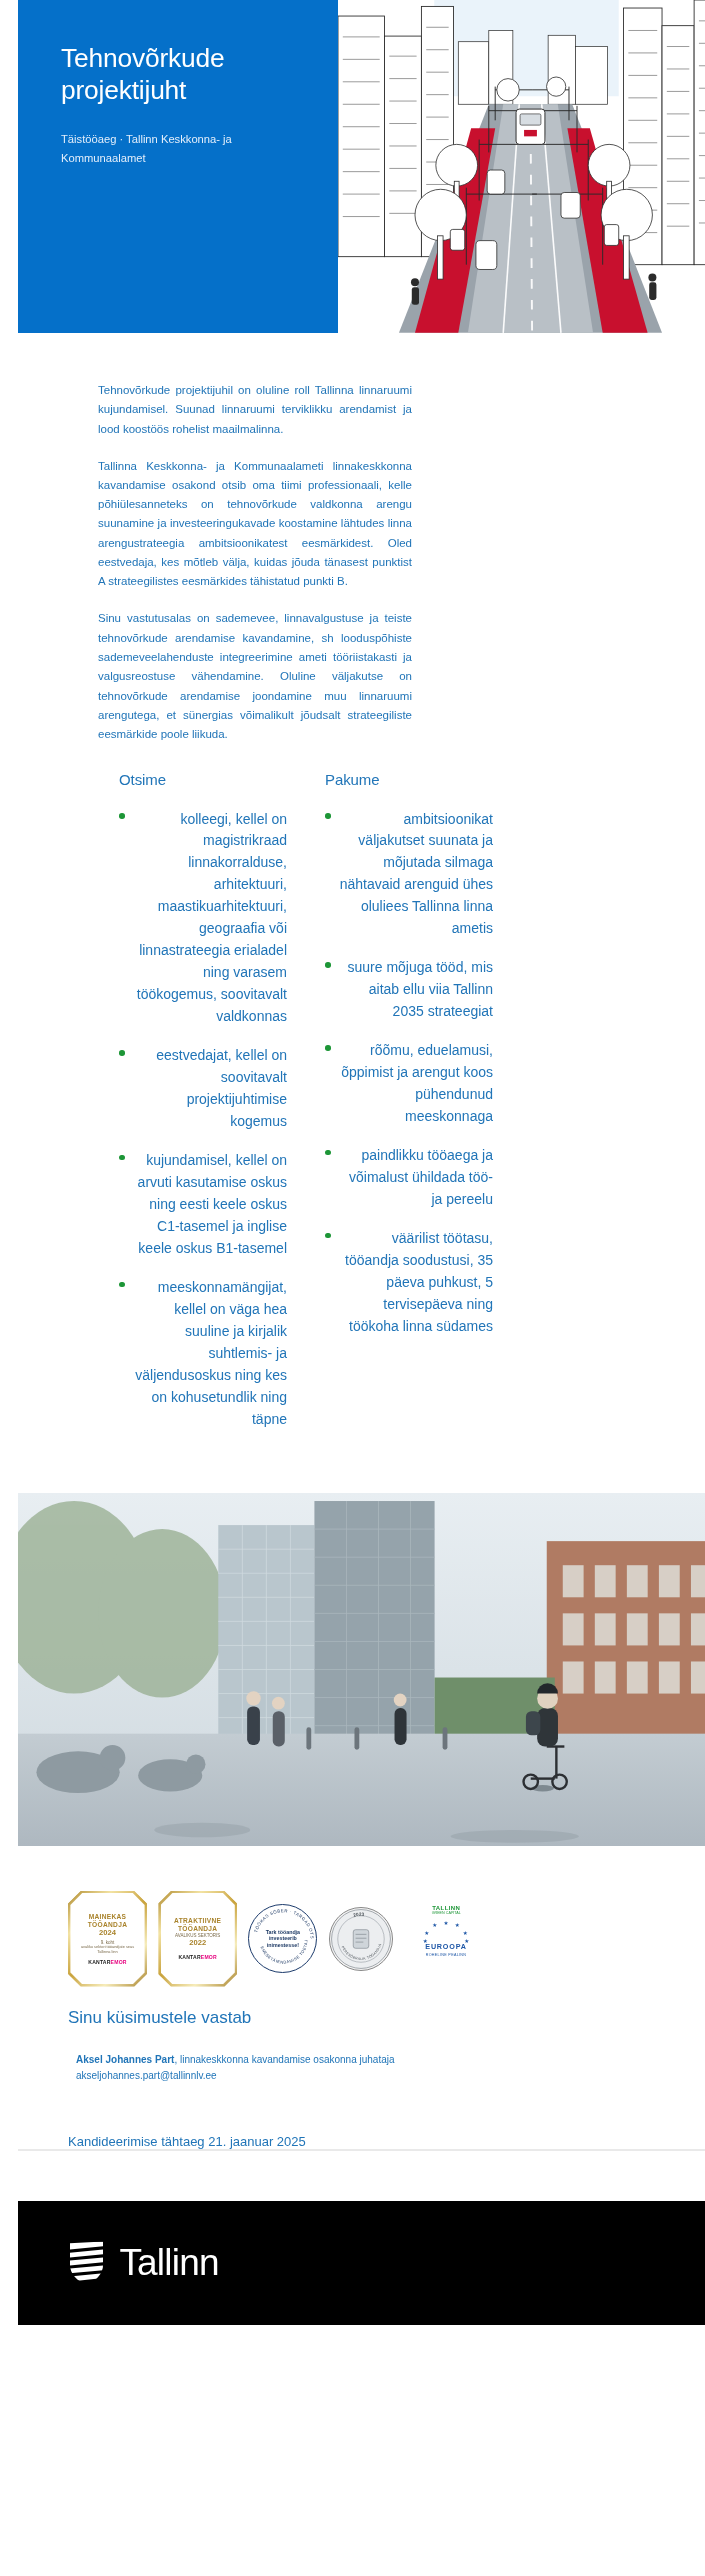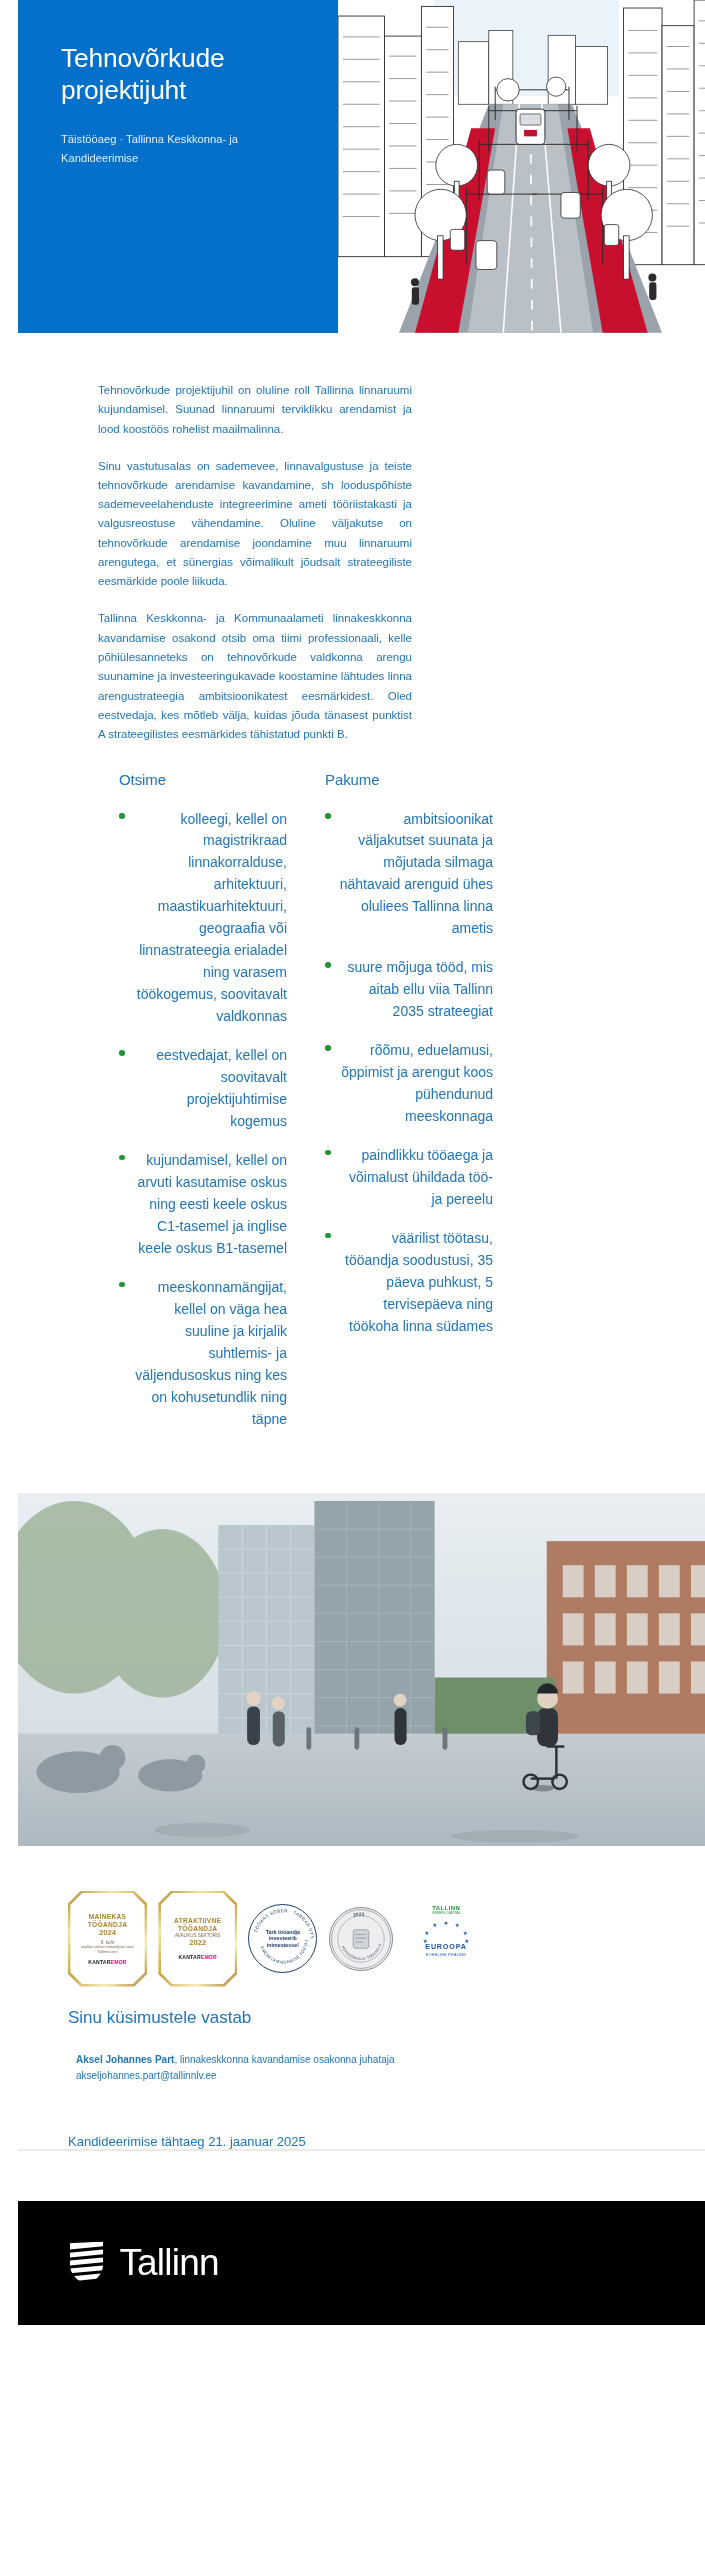--- a/index.html
+++ b/index.html
@@ -138,21 +138,21 @@
   .sep { height: 1.6px; background:#e9e9e9; width:705px; }
 </style>
 </head>
 <body>
 
 <div class="page">
 
   <section class="hero">
     <div class="hero-left">
       <h1 class="hero-title">Tehnovõrkude projektijuht</h1>
-      <div class="hero-sub">Täistööaeg · Tallinna Keskkonna- ja Kandideerimise</div>
+      <div class="hero-sub">Täistööaeg · Tallinn Keskkonna- ja Kommunaalamet</div>
     </div>
     <div class="hero-right">
       <svg class="illus" viewBox="0 0 480 415" preserveAspectRatio="xMidYMid slice">
         <rect x="0" y="0" width="480" height="415" fill="#ffffff"></rect>
 
         <rect x="120" y="0" width="230" height="120" fill="#eaf3fa"></rect>
 
         <g fill="#ffffff" stroke="#2b2b2b" stroke-width="1.1">
           <rect x="0" y="20" width="58" height="300"></rect>
           <rect x="58" y="45" width="46" height="275"></rect>
@@ -243,22 +243,22 @@
           <circle cx="392" cy="346" r="5"></circle>
             <rect x="388" y="352" width="9" height="22" rx="3"></rect>
         </g>
       </svg>
     </div>
   </section>
 
   <section class="content">
     <div class="copy">
       <p>Tehnovõrkude projektijuhil on oluline roll Tallinna linnaruumi kujundamisel. Suunad linnaruumi terviklikku arendamist ja lood koostöös rohelist maailmalinna.</p>
+      <p>Tallinna Keskkonna- ja Kommunaalameti linnakeskkonna kavandamise osakond otsib oma tiimi professionaali, kelle põhiülesanneteks on tehnovõrkude valdkonna arengu suunamine ja investeeringukavade koostamine lähtudes linna arengustrateegia ambitsioonikatest eesmärkidest. Oled eestvedaja, kes mõtleb välja, kuidas jõuda tänasest punktist A strateegilistes eesmärkides tähistatud punkti B.</p>
       <p>Sinu vastutusalas on sademevee, linnavalgustuse ja teiste tehnovõrkude arendamise kavandamine, sh looduspõhiste sademeveelahenduste integreerimine ameti tööriistakasti ja valgusreostuse vähendamine. Oluline väljakutse on tehnovõrkude arendamise joondamine muu linnaruumi arengutega, et sünergias võimalikult jõudsalt strateegiliste eesmärkide poole liikuda.</p>
-      <p>Tallinna Keskkonna- ja Kommunaalameti linnakeskkonna kavandamise osakond otsib oma tiimi professionaali, kelle põhiülesanneteks on tehnovõrkude valdkonna arengu suunamine ja investeeringukavade koostamine lähtudes linna arengustrateegia ambitsioonikatest eesmärkidest. Oled eestvedaja, kes mõtleb välja, kuidas jõuda tänasest punktist A strateegilistes eesmärkides tähistatud punkti B.</p>
     </div>
 
     <div class="cols">
 
       <div class="col">
         <h3>Otsime</h3>
         <ul class="bullets">
           <li><span class="dot"></span><span>kolleegi, kellel on magistrikraad linnakorralduse, arhitektuuri, maastikuarhitektuuri, geograafia või linnastrateegia erialadel ning varasem töökogemus, soovitavalt valdkonnas</span></li>
           <li><span class="dot"></span><span>eestvedajat, kellel on soovitavalt projektijuhtimise kogemus</span></li>
           <li><span class="dot"></span><span>kujundamisel, kellel on arvuti kasutamise oskus ning eesti keele oskus C1-tasemel ja inglise keele oskus B1-tasemel</span></li>

